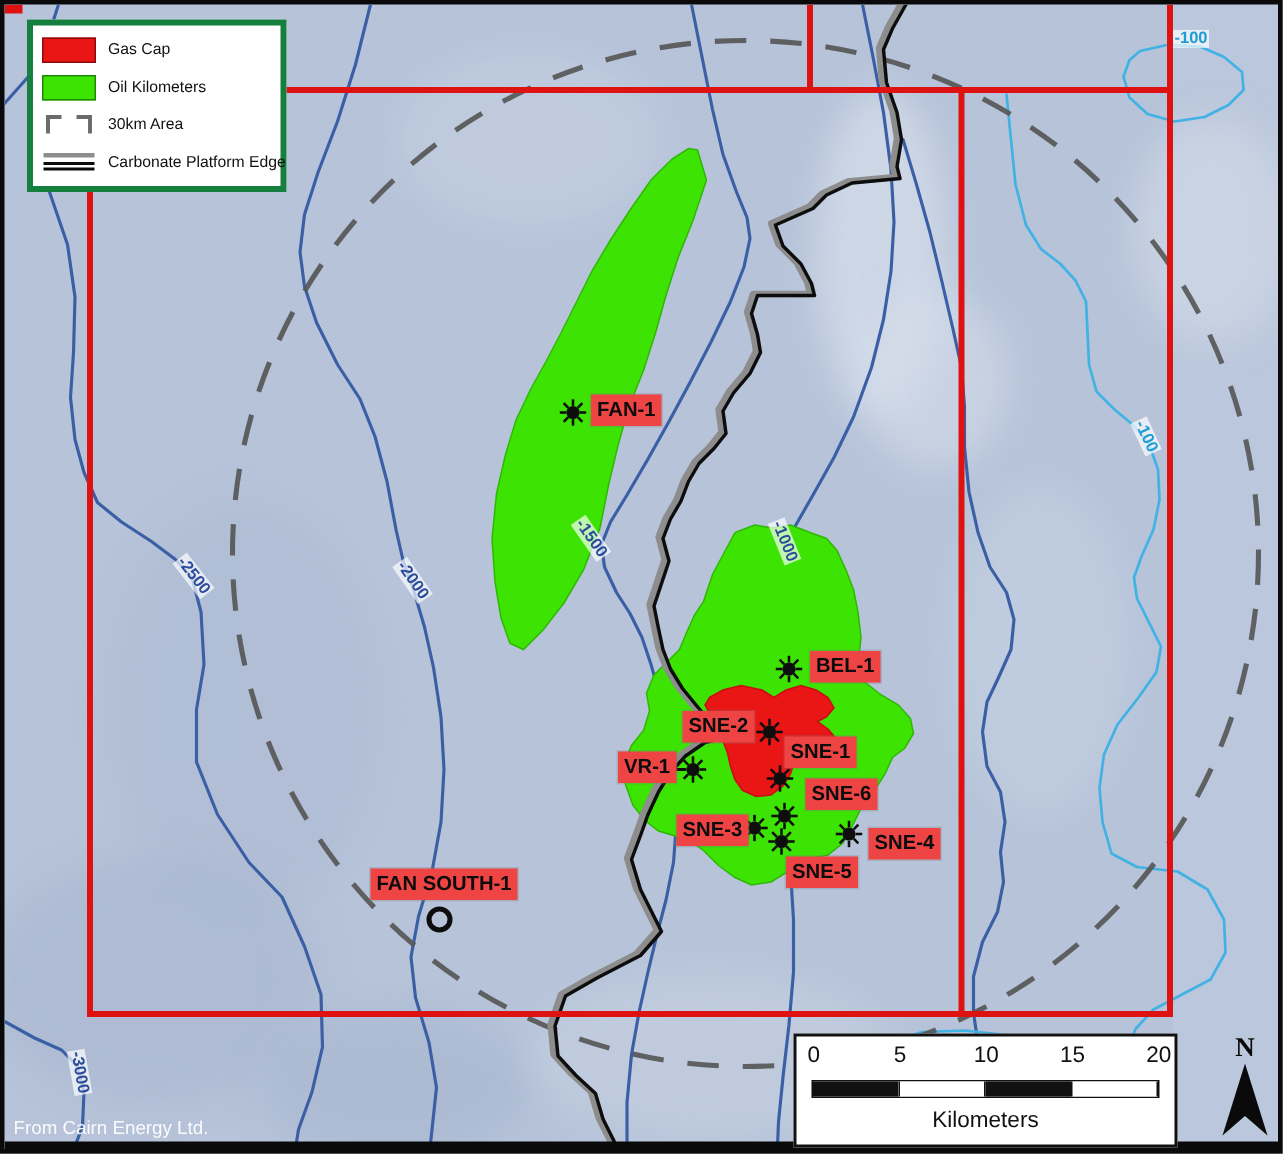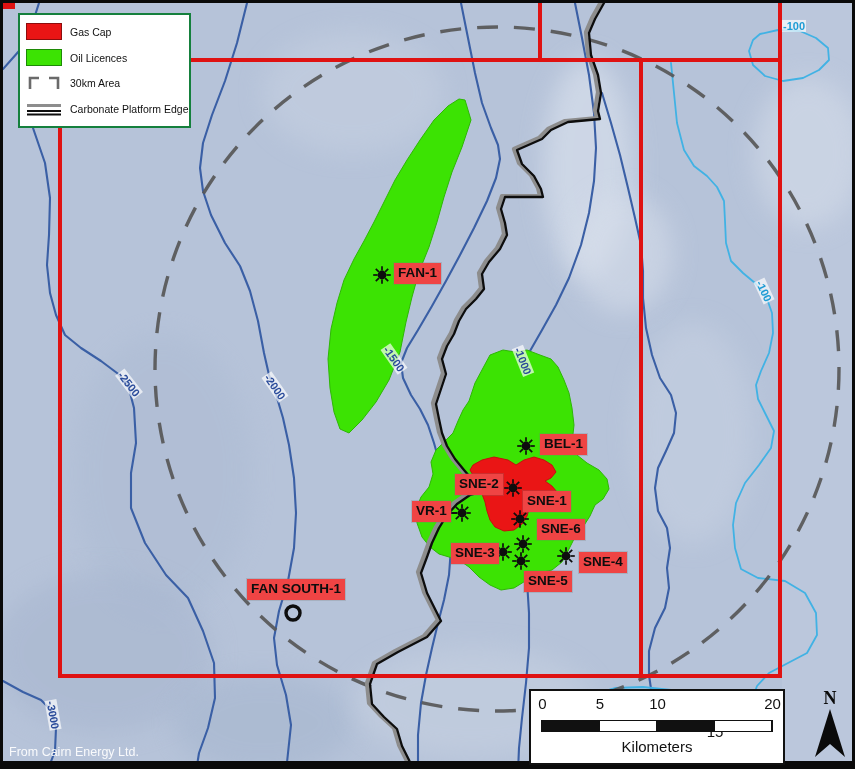--- a/index.html
+++ b/index.html
@@ -6,21 +6,21 @@
   #stage{
     position:relative;width:855px;height:769px;box-sizing:border-box;
     background:#b6c3d9;border:3px solid #0a0a0a;overflow:hidden;
     font-family:"Liberation Sans",sans-serif;
   }
   #basemap{position:absolute;left:0;top:0;}
   #bottom-strip{position:absolute;left:0;bottom:0;width:100%;height:5px;background:#0a0a0a;}
   
   #legend{
     position:absolute;left:15px;top:10px;width:173px;height:115px;
-    background:#fff;border:2px solid #15803d;box-sizing:border-box;
+    background:#fff;border:4px solid #15803d;box-sizing:border-box;
     display:flex;flex-direction:column;justify-content:space-around;
     padding:4px 5px;z-index:30;
   }
   .lg-row{display:flex;align-items:center;gap:7px;height:19px;}
   .lg-sw{width:38px;flex:0 0 38px;display:flex;align-items:center;justify-content:center;}
   .lg-label{font-size:10.5px;color:#111;white-space:nowrap;}
   .sw-box{width:34px;height:15px;}
   .sw-gas{background:#ea1515;border:1px solid #8d0d0d;}
   .sw-oil{background:#3ce303;border:1px solid #1d8a06;}
   .sw-lic{background:#fff;border:3px solid #d01010;border-radius:2px;width:30px;height:11px;}
@@ -254,21 +254,21 @@
     <div class="lg-row">
       <span class="lg-sw">
           <span class="sw-box sw-gas"></span>
         </span>
       <span class="lg-label">Gas Cap</span>
     </div>
     <div class="lg-row">
       <span class="lg-sw">
           <span class="sw-box sw-oil"></span>
         </span>
-      <span class="lg-label">Oil Licences</span>
+      <span class="lg-label">Oil Kilometers</span>
     </div>
     <div class="lg-row">
       <span class="lg-sw">
         <svg width="36" height="18" viewBox="0 0 36 18">
           <path d="M4,15 V4 H13" fill="none" stroke="#6a6a6a" stroke-width="2.6"></path>
           <path d="M23,4 H32 V15" fill="none" stroke="#6a6a6a" stroke-width="2.6"></path>
         </svg>
       </span>
       <span class="lg-label">30km Area</span>
     </div>
@@ -282,21 +282,21 @@
       </span>
       <span class="lg-label">Carbonate Platform Edge</span>
     </div>
   </div>
 
   <div id="scalebar">
     <div id="sb-ticks">
         <span class="sb-tick" style="left: 11.5px;">0</span>
         <span class="sb-tick" style="left: 69px;">5</span>
         <span class="sb-tick" style="left: 126.5px;">10</span>
-        <span class="sb-tick" style="left: 184px; margin-top: 28px;">15</span>
+        <span class="sb-tick" style="left: 184px;">15</span>
         <span class="sb-tick" style="left: 241.5px;">20</span>
       </div>
     <div id="sb-bar">
       <div class="sb-seg b"></div>
         <div class="sb-seg w"></div>
         <div class="sb-seg b"></div>
         <div class="sb-seg w"></div>
     </div>
     <div id="sb-unit">Kilometers</div>
   </div>

